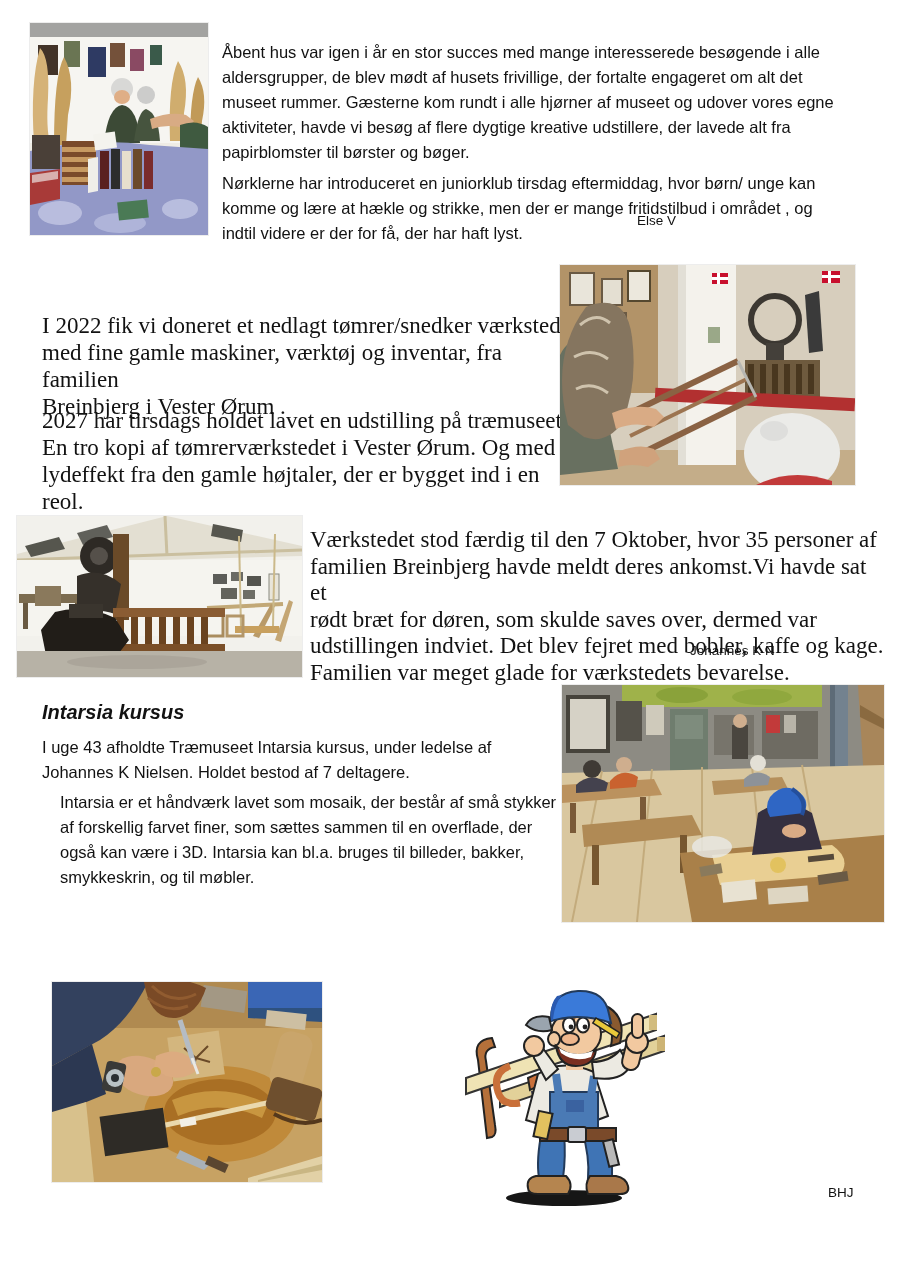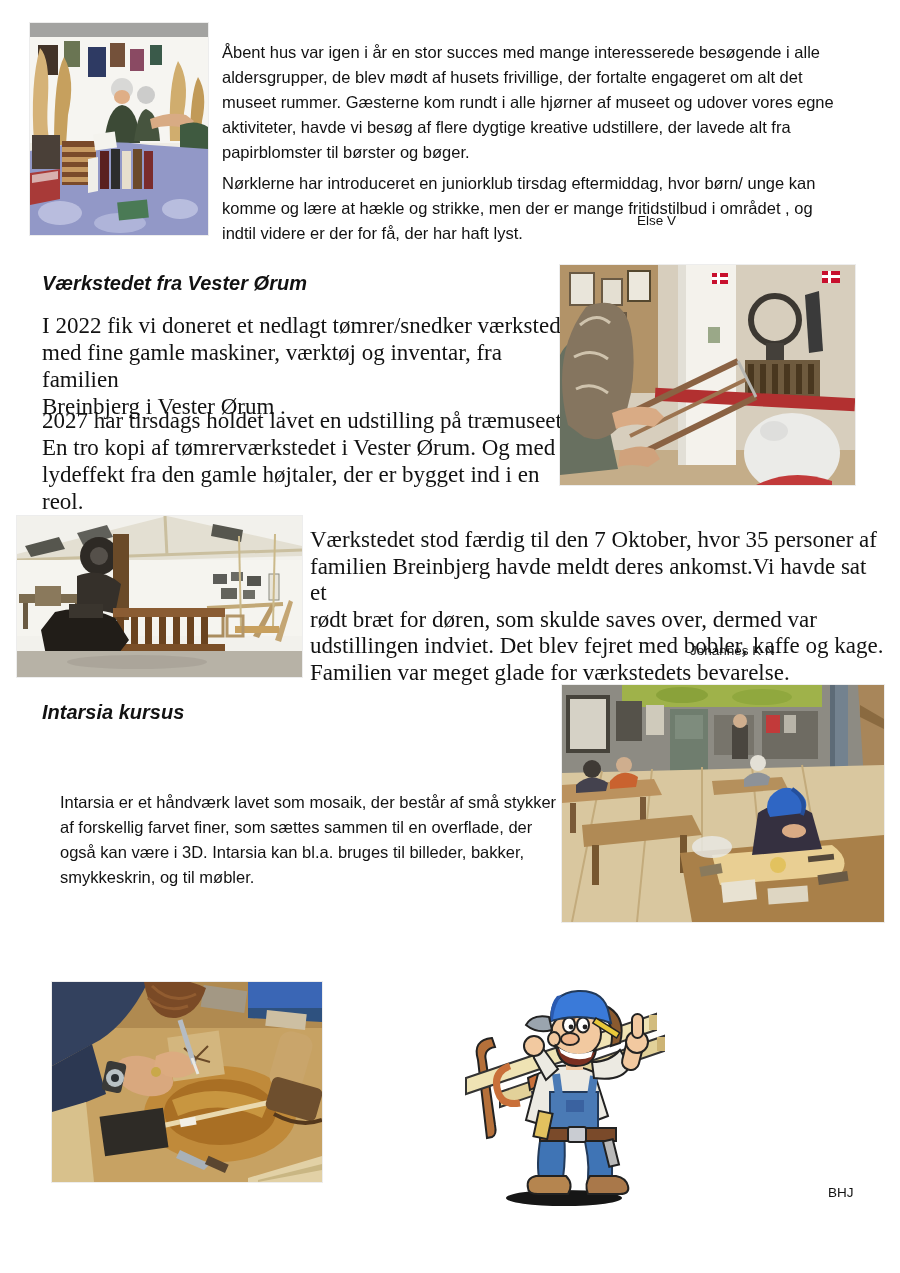--- a/index.html
+++ b/index.html
@@ -80,21 +80,20 @@
   <div class="abs sans-p" style="left:222px;top:40px;width:668px;">Åbent hus var igen i år en stor succes med mange interesserede besøgende i alle
 aldersgrupper, de blev mødt af husets frivillige, der fortalte engageret om alt det
 museet rummer. Gæsterne kom rundt i alle hjørner af museet og udover vores egne
 aktiviteter, havde vi besøg af flere dygtige kreative udstillere, der lavede alt fra
 papirblomster til børster og bøger.</div>
   <div class="abs sans-p" style="left:222px;top:171px;width:668px;">Nørklerne har introduceret en juniorklub tirsdag eftermiddag, hvor børn/ unge kan
 komme og lære at hækle og strikke, men der er mange fritidstilbud i området , og
 indtil videre er der for få, der har haft lyst.</div>
   <div class="abs sig" style="left:637px;top:213px;">Else V</div>
 
-  <h2 class="abs heading" style="left:42px;top:272px;">Værkstedet fra Vester Ørum</h2>
 
   <div class="abs serif-p" style="left:42px;top:312px;width:520px;">I 2022 fik vi doneret et nedlagt tømrer/snedker værksted
 med fine gamle maskiner, værktøj og inventar, fra familien
 Breinbjerg i Vester Ørum .</div>
   <div class="abs serif-p" style="left:42px;top:407px;width:520px;">2027 har tirsdags holdet lavet en udstilling på træmuseet
 En tro kopi af tømrerværkstedet i Vester Ørum. Og med
 lydeffekt fra den gamle højtaler, der er bygget ind i en
 reol.</div>
 
   <figure class="abs photo" style="left:560px;top:265px;width:295px;height:220px;">
@@ -210,20 +209,22 @@
 
   <div class="abs serif-p" style="left:310px;top:527px;width:575px;line-height:26.5px;">Værkstedet stod færdig til den 7 Oktober, hvor 35 personer af
 familien Breinbjerg havde meldt deres ankomst.Vi havde sat et
 rødt bræt for døren, som skulde saves over, dermed var
 udstillingen indviet. Det blev fejret med bobler, kaffe og kage.
 Familien var meget glade for værkstedets bevarelse.</div>
   <div class="abs sig" style="left:690px;top:643px;">Johannes K N</div>
 
   <h2 class="abs heading" style="left:42px;top:701px;">Intarsia kursus</h2>
 
+  <div class="abs sans-p" style="left:42px;top:735px;width:520px;">I uge 43 afholdte Træmuseet Intarsia kursus, under ledelse af
+Johannes K Nielsen. Holdet bestod af 7 deltagere.</div>
   <div class="abs sans-p" style="left:42px;top:790px;width:520px;margin-left:18px;">Intarsia er et håndværk lavet som mosaik, der består af små stykker
 af forskellig farvet finer, som sættes sammen til en overflade, der
 også kan være i 3D. Intarsia kan bl.a. bruges til billeder, bakker,
 smykkeskrin, og til møbler.</div>
 
   <figure class="abs photo" style="left:562px;top:685px;width:322px;height:237px;">
     <svg viewBox="0 0 322 237" preserveAspectRatio="none">
       <rect width="322" height="237" fill="#8d8b83"></rect>
 
       <rect x="60" width="200" height="22" fill="#9fb24a"></rect>

